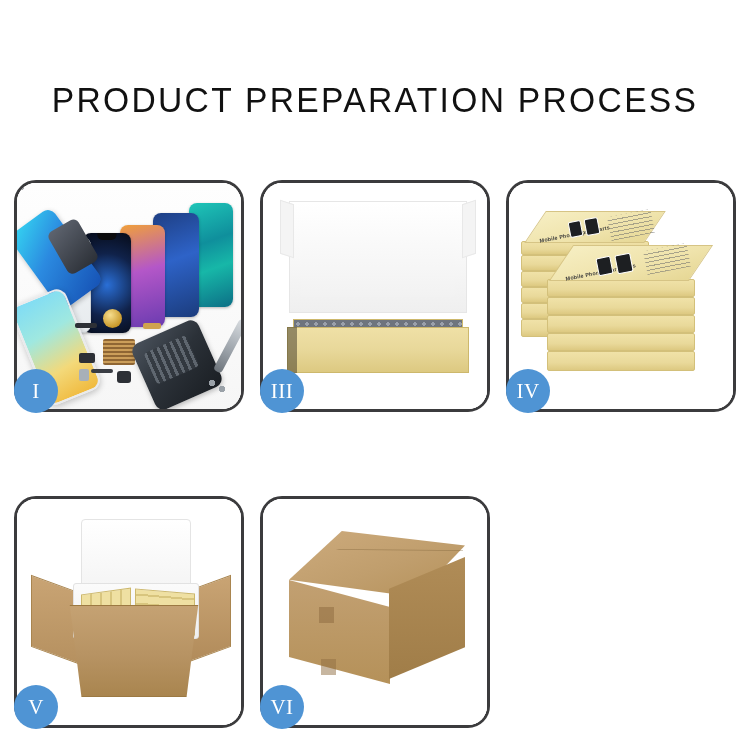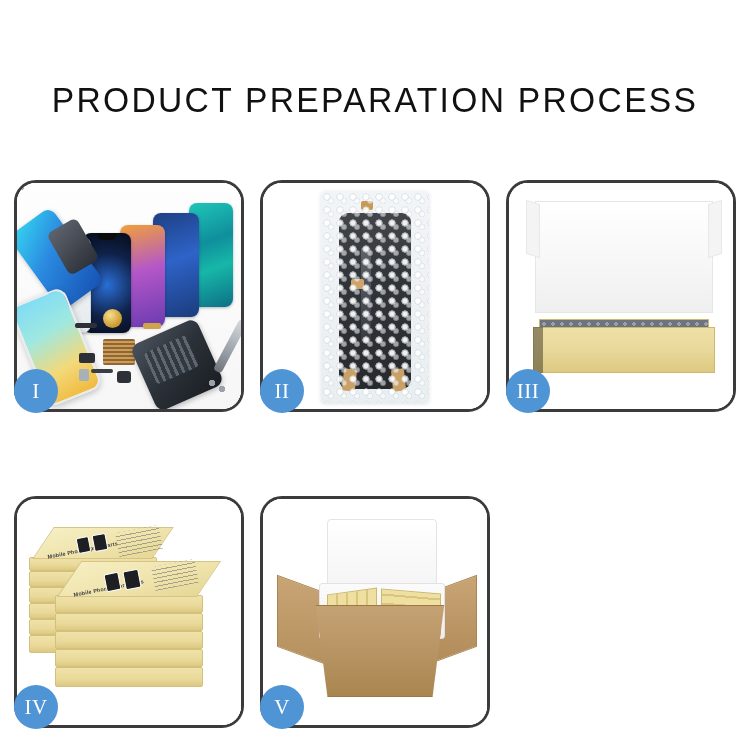--- a/index.html
+++ b/index.html
@@ -425,36 +425,20 @@
           <div class="part p-flex2"></div>
           <div class="p-sp1"></div>
           <div class="p-backplate"></div>
           <div class="p-driver"></div>
           <div class="p-screws"></div>
         </div>
       </div>
       <div class="badge">I</div>
     </div>
 
-    <div class="panel">
-      <div class="panel-inner">
-        <div class="scene-bubble">
-          <div class="bubble-pack">
-            <div class="screen-in"></div>
-            <div class="tape-a"></div>
-            <div class="tape-b"></div>
-            <div class="tape-c"></div>
-            <div class="tape-d"></div>
-            <div class="bubbles"></div>
-            <div class="bubbles2"></div>
-          </div>
-        </div>
-      </div>
-      <div class="badge">II</div>
-    </div>
 
     <div class="panel">
       <div class="panel-inner">
         <div class="scene-box3">
           <div class="b3-lid"></div>
           <div class="b3-foam"></div>
           <div class="b3-tray-in"></div>
           <div class="b3-tray"></div>
           <div class="b3-edge"></div>
         </div>
@@ -503,15 +487,28 @@
           <div class="ct-foam-lid"></div>
           <div class="ct-foam-box"></div>
           <div class="ct-yellow-a"></div>
           <div class="ct-yellow-b"></div>
           <div class="ct-body"></div>
         </div>
       </div>
       <div class="badge">V</div>
     </div>
 
+    <div class="panel">
+      <div class="panel-inner">
+        <div class="scene-sealed">
+          <div class="sc-top"></div>
+          <div class="sc-left"></div>
+          <div class="sc-right"></div>
+          <div class="sc-seam"></div>
+          <div class="sc-tape1"></div>
+          <div class="sc-tape2"></div>
+        </div>
+      </div>
+      <div class="badge">VI</div>
+    </div>
 
   </div>
 </div>
 
 </body></html>

